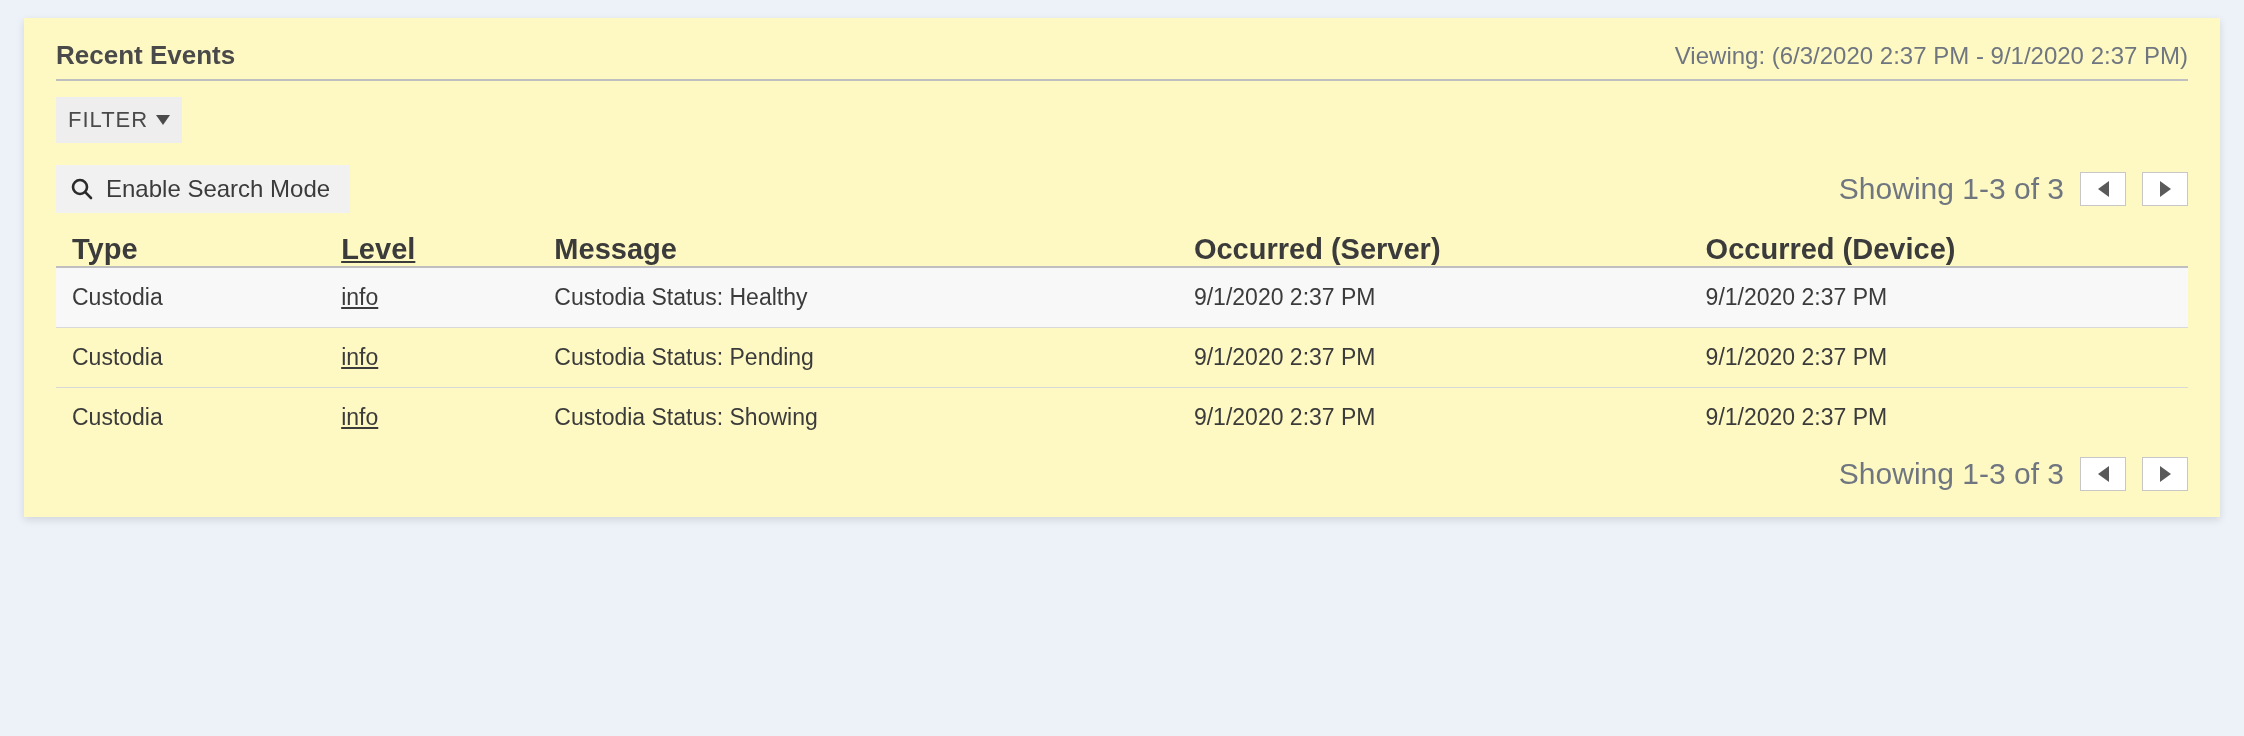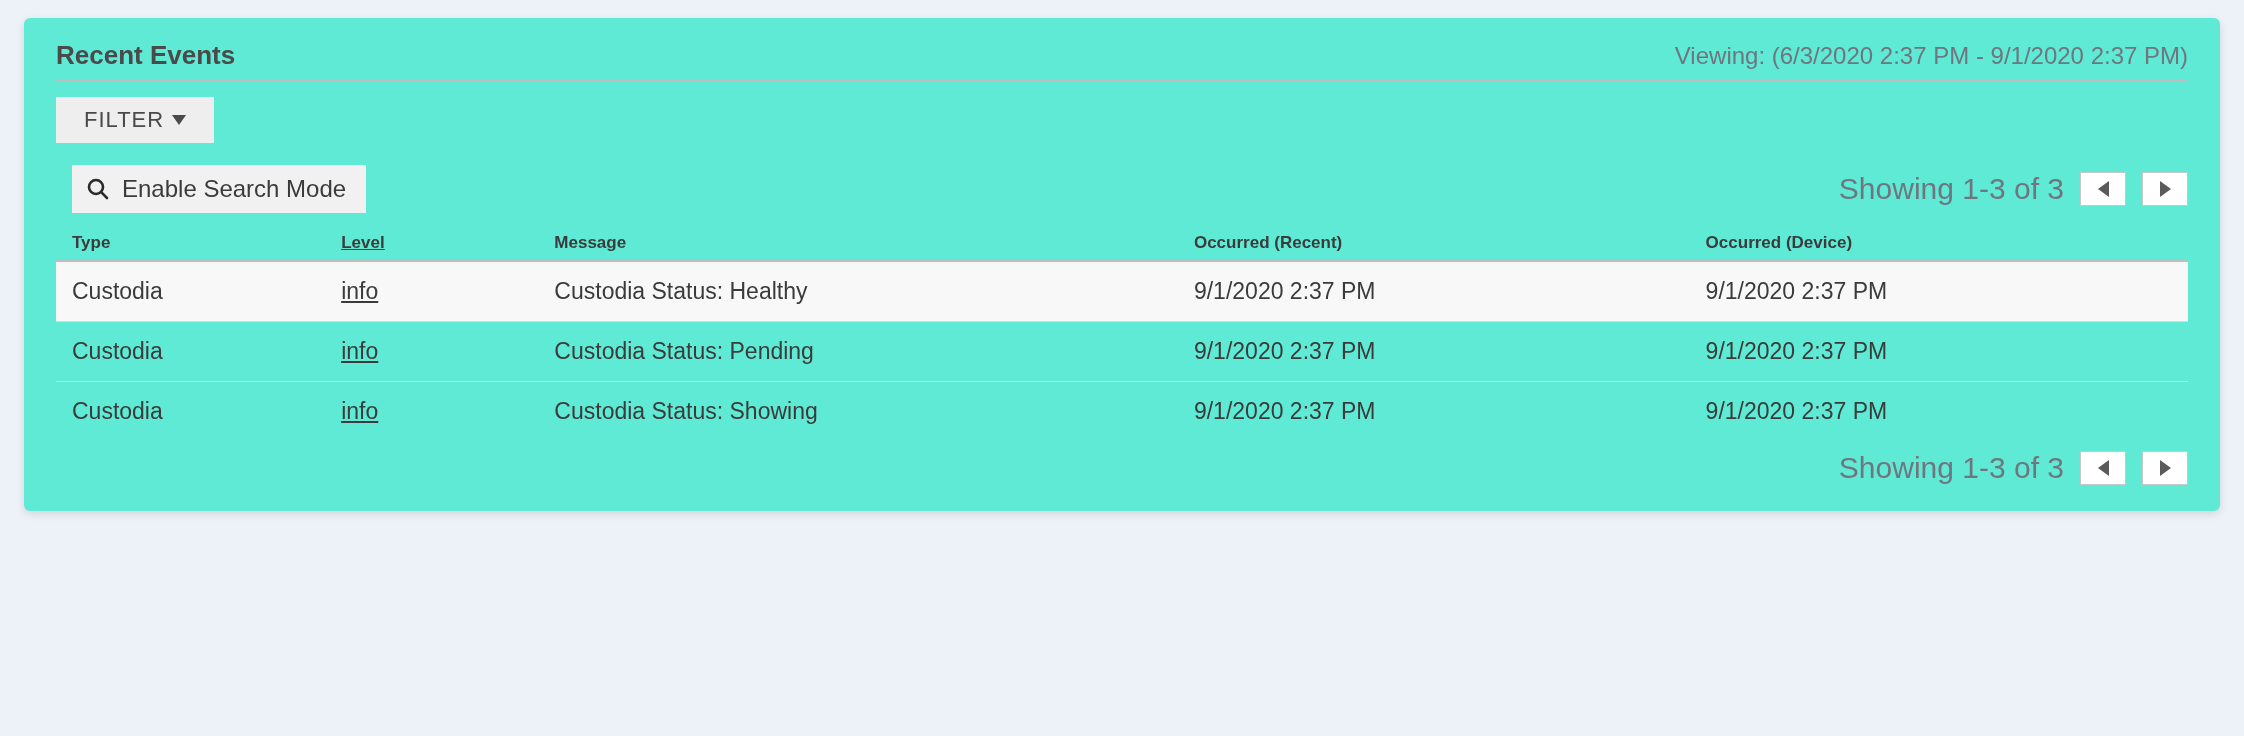--- a/index.html
+++ b/index.html
@@ -4,22 +4,22 @@
 <style>
   * { box-sizing: border-box; margin: 0; padding: 0; }
   html, body { width: 100%; height: 100%; }
   body {
     background: #edf2f9;
     font-family: "Helvetica Neue", Arial, sans-serif;
     padding: 18px 24px 24px 24px;
     color: #3b3b3b;
   }
   .card {
-    background: #5eead4;
-    border-radius: 6px;
+    background: #fef9c3;
+    border-radius: 0;
     box-shadow: 0 3px 8px rgba(0,0,0,0.12);
     padding: 22px 32px 26px 32px;
     width: 100%;
   }
   .card-header {
     display: flex;
     justify-content: space-between;
     align-items: baseline;
     border-bottom: 2px solid #bfbfbf;
     padding-bottom: 8px;
@@ -33,21 +33,21 @@
     font-size: 24px;
     color: #6f7680;
   }
   .toolbar {
     margin-top: 16px;
     display: flex;
   }
   .filter-btn {
     background: #eeeeee;
     border: none;
-    padding: 10px 28px;
+    padding: 10px 12px;
     font-size: 22px;
     letter-spacing: 1px;
     color: #4a4a4a;
     display: flex;
     align-items: center;
     gap: 8px;
     cursor: pointer;
   }
   .caret-down {
     width: 0; height: 0;
@@ -64,21 +64,20 @@
   .search-toggle {
     background: #f1f1f1;
     border: none;
     padding: 10px 20px 10px 14px;
     font-size: 24px;
     color: #3b3b3b;
     display: flex;
     align-items: center;
     gap: 12px;
     cursor: pointer;
-    margin-left: 16px;
   }
   .search-icon svg { display:block; }
   .pager-block {
     display: flex;
     align-items: center;
     gap: 16px;
   }
   .pager-text {
     font-size: 30px;
     color: #6f7680;
@@ -105,24 +104,24 @@
     border-bottom:8px solid transparent;
     border-left:11px solid #5a5a5a;
   }
   table.events {
     width: 100%;
     border-collapse: collapse;
     margin-top: 10px;
   }
   table.events thead th {
     text-align: left;
-    font-size: 17px;
+    font-size: 29px;
     font-weight: 700;
     color: #3b3b3b;
-    padding: 10px 8px 7px 8px;
+    padding: 10px 8px 0 8px;
     border-bottom: 2px solid #bfbfbf;
   }
   table.events tbody td {
     font-size: 23px;
     color: #3b3b3b;
     padding: 16px 8px;
     border-bottom: 1px solid #d9d9d9;
   }
   table.events tbody tr:first-child { background: #f8f8f8; }
   table.events tbody tr:last-child td { border-bottom: none; }
@@ -177,21 +176,21 @@
       </button>
     </div>
   </div>
 
   <table class="events">
     <thead>
       <tr>
         <th class="col-type">Type</th>
         <th class="col-level">Level</th>
         <th class="col-message">Message</th>
-        <th class="col-server">Occurred (Recent)</th>
+        <th class="col-server">Occurred (Server)</th>
         <th class="col-device">Occurred (Device)</th>
       </tr>
     </thead>
     <tbody>
       <tr>
         <td class="col-type">Custodia</td>
         <td class="col-level">info</td>
         <td class="col-message">Custodia Status: Healthy</td>
         <td class="col-server">9/1/2020 2:37 PM</td>
         <td class="col-device">9/1/2020 2:37 PM</td>

